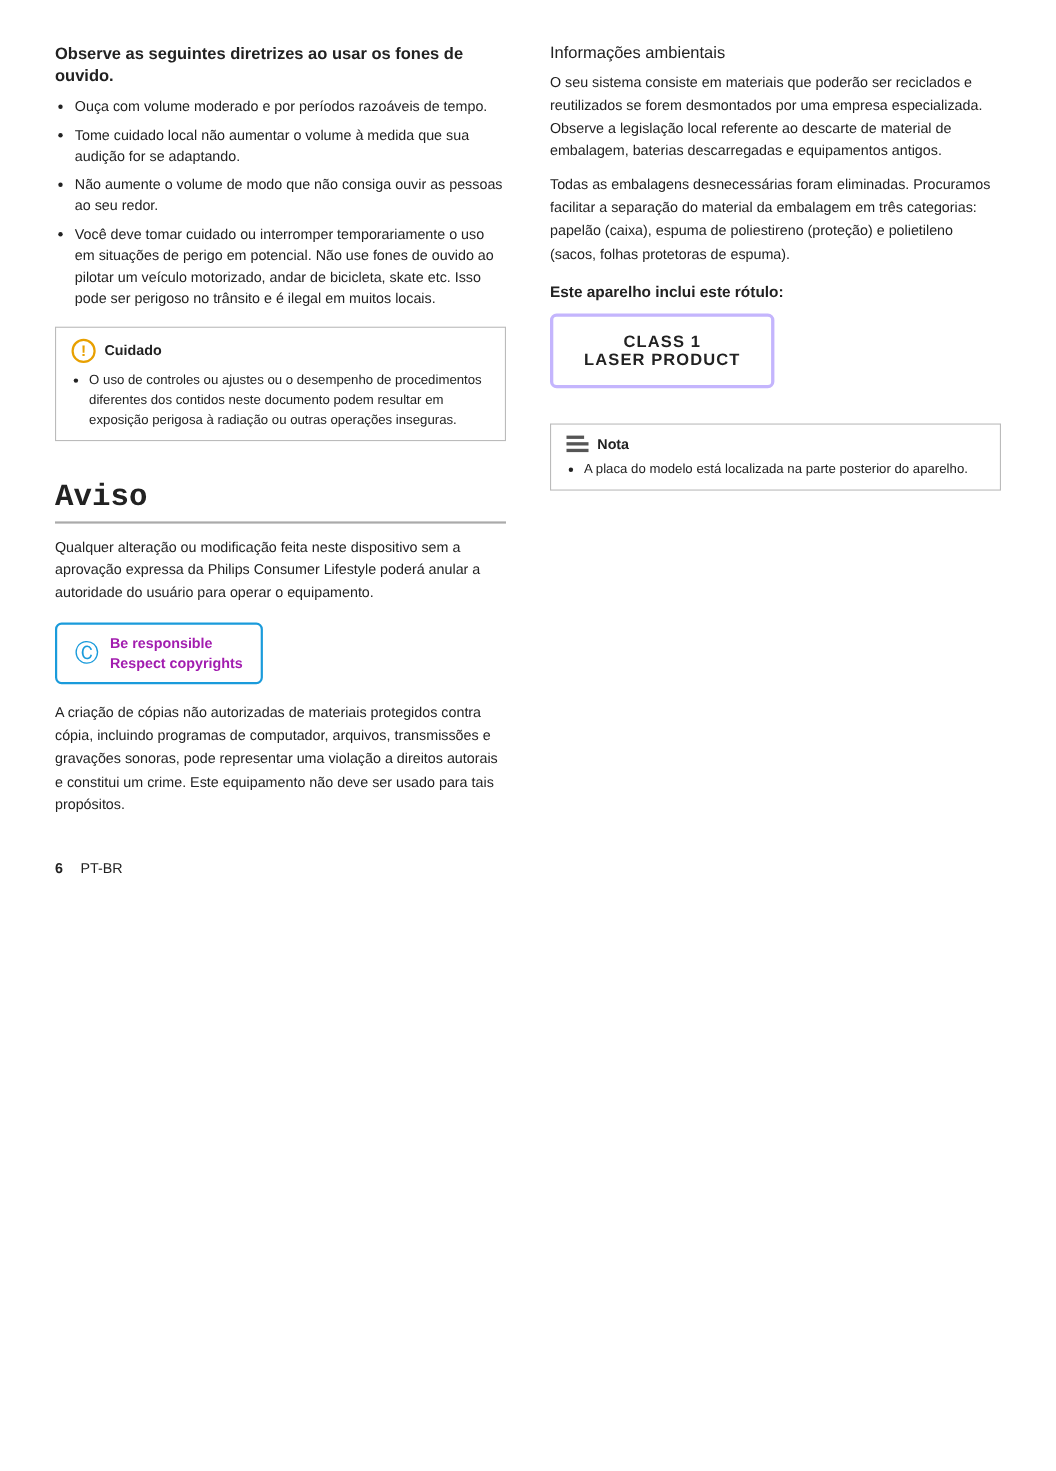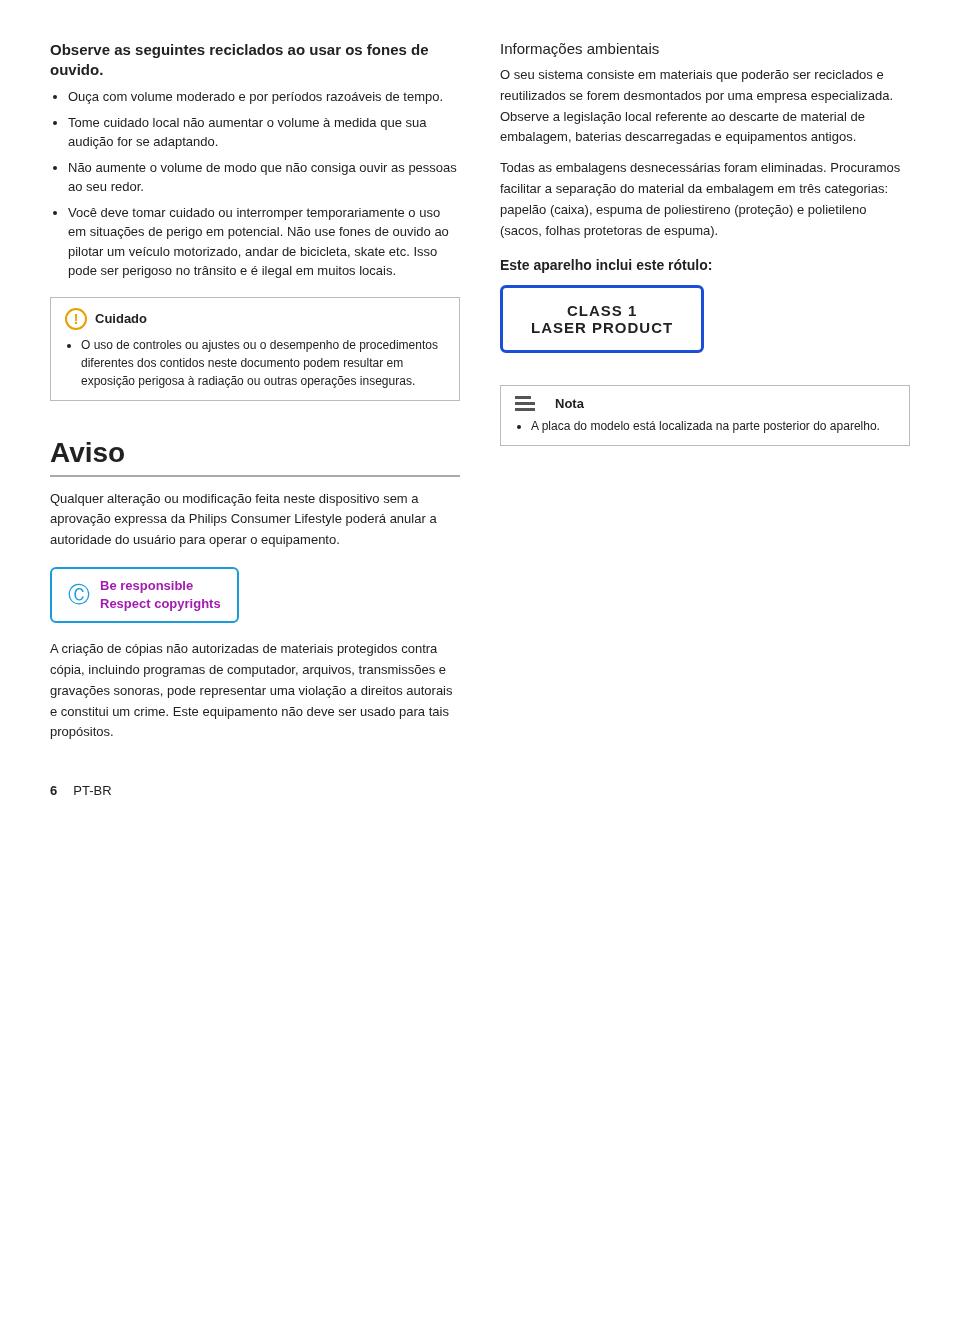--- a/index.html
+++ b/index.html
@@ -79,20 +79,21 @@
     }
     .aviso-section {
       margin-top: 36px;
     }
     .aviso-title {
       font-size: 28px;
       font-weight: bold;
       margin-bottom: 12px;
       border-bottom: 2px solid #aaa;
       padding-bottom: 6px;
+      font-family: Liberation Mono, monospace;
     }
     .aviso-text {
       font-size: 13px;
       line-height: 1.6;
       margin-bottom: 16px;
     }
     .responsible-badge {
       display: inline-flex;
       align-items: center;
       gap: 10px;
@@ -128,21 +129,21 @@
       margin-bottom: 10px;
     }
     .aparelho-text {
       font-size: 14px;
       font-weight: bold;
       margin-top: 16px;
       margin-bottom: 12px;
     }
     .laser-box {
       display: inline-block;
-      border: 3px solid #1d4ed8;
+      border: 3px solid #c4b5fd;
       border-radius: 6px;
       padding: 14px 28px;
       text-align: center;
       margin-bottom: 24px;
     }
     .laser-box .laser-line1 {
       font-size: 15px;
       font-weight: bold;
       letter-spacing: 1px;
     }
@@ -152,21 +153,21 @@
       letter-spacing: 1px;
     }
     .nota-box {
       border: 1px solid #bbb;
       padding: 10px 14px;
       margin-top: 8px;
     }
     .nota-header {
       display: flex;
       align-items: center;
-      gap: 20px;
+      gap: 8px;
       margin-bottom: 6px;
     }
     .nota-icon {
       display: flex;
       flex-direction: column;
       gap: 3px;
       width: 20px;
       flex-shrink: 0;
     }
     .nota-icon span {
@@ -200,21 +201,21 @@
       font-size: 13px;
     }
   </style>
 </head>
 <body>
 
 <div class="page-layout">
 
   <div class="left-col">
 
-    <h2 class="section-title">Observe as seguintes reciclados ao usar os fones de ouvido.</h2>
+    <h2 class="section-title">Observe as seguintes diretrizes ao usar os fones de ouvido.</h2>
 
     <ul class="bullet-list">
       <li>Ouça com volume moderado e por períodos razoáveis de tempo.</li>
       <li>Tome cuidado local não aumentar o volume à medida que sua audição for se adaptando.</li>
       <li>Não aumente o volume de modo que não consiga ouvir as pessoas ao seu redor.</li>
       <li>Você deve tomar cuidado ou interromper temporariamente o uso em situações de perigo em potencial. Não use fones de ouvido ao pilotar um veículo motorizado, andar de bicicleta, skate etc. Isso pode ser perigoso no trânsito e é ilegal em muitos locais.</li>
     </ul>
 
     <div class="caution-box">
       <div class="caution-header">

